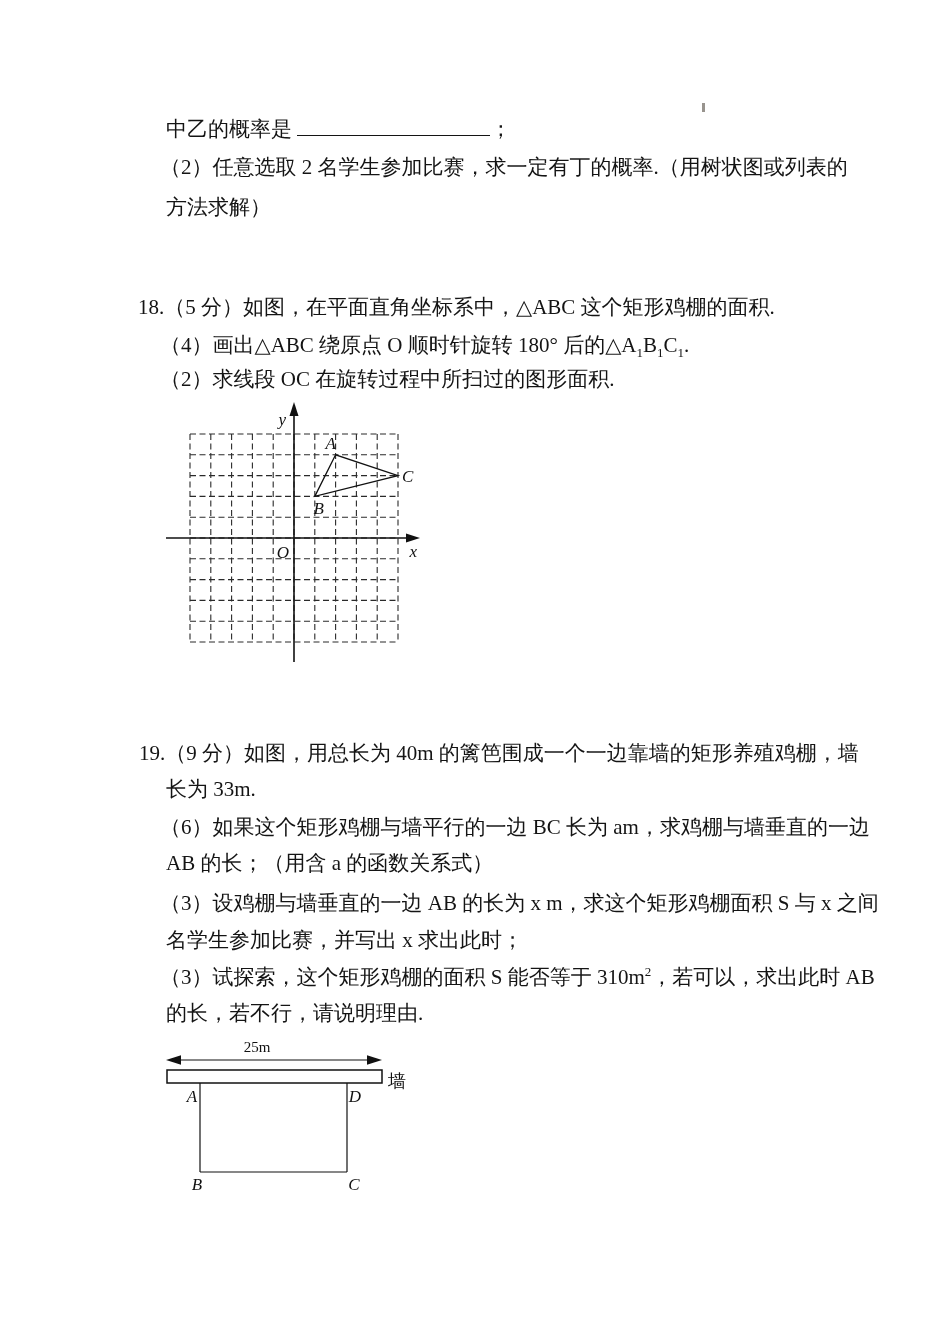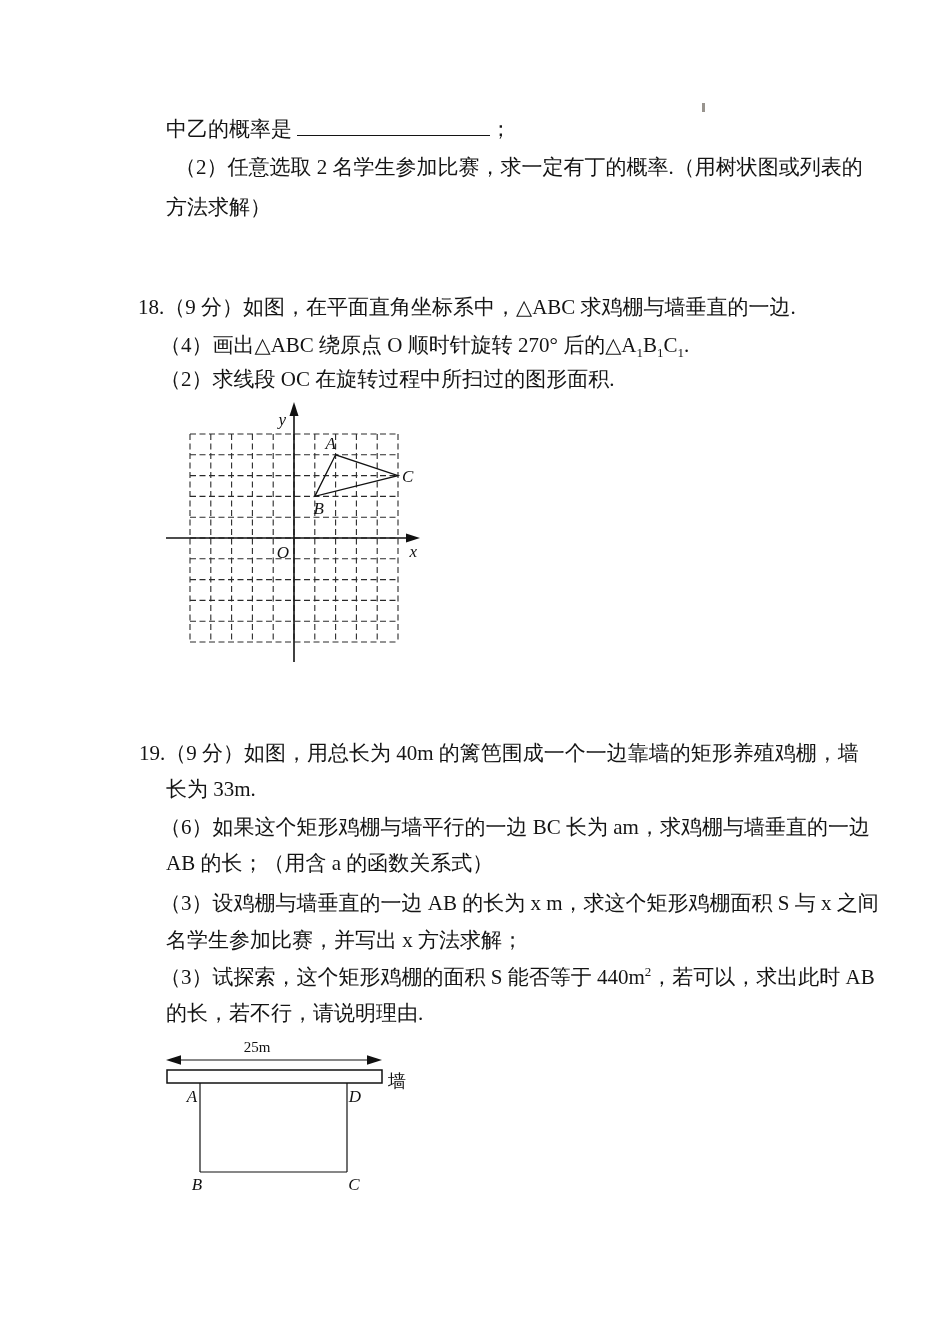--- a/index.html
+++ b/index.html
@@ -25,25 +25,25 @@
   text.cjk{font-family:"Liberation Serif",serif;font-size:18px;fill:#111;}
 </style>
 </head>
 <body>
 
 <div>
 
   <div class="stray"></div>
 
   <div class="line" style="top:110px;left:166px"><span>中乙的概率是 </span><span class="blank" style="width: 193px;"></span><span>；</span></div>
-  <div class="line" style="top:148px;left:175px"><span>（2）任意选取 2 名学生参加比赛，求一定有丁的概率.（用树状图或列表的</span></div>
+  <div class="line" style="top:148px;left:160px"><span>（2）任意选取 2 名学生参加比赛，求一定有丁的概率.（用树状图或列表的</span></div>
   <div class="line" style="top:188px;left:166px"><span>方法求解）</span></div>
 
-  <div class="line" style="top:288px;left:138px"><span>18.（9 分）如图，在平面直角坐标系中，△</span><span class="it">ABC</span><span> 求鸡棚与墙垂直的一边.</span></div>
-  <div class="line" style="top:326px;left:160px"><span>（4）画出△</span><span class="it">ABC</span><span> 绕原点 </span><span class="it">O</span><span> 顺时针旋转 270° 后的△</span><span class="it">A</span><sub>1</sub><span class="it">B</span><sub>1</sub><span class="it">C</span><sub>1</sub><span>.</span></div>
+  <div class="line" style="top:288px;left:138px"><span>18.（5 分）如图，在平面直角坐标系中，△</span><span class="it">ABC</span><span> 这个矩形鸡棚的面积.</span></div>
+  <div class="line" style="top:326px;left:160px"><span>（4）画出△</span><span class="it">ABC</span><span> 绕原点 </span><span class="it">O</span><span> 顺时针旋转 180° 后的△</span><span class="it">A</span><sub>1</sub><span class="it">B</span><sub>1</sub><span class="it">C</span><sub>1</sub><span>.</span></div>
   <div class="line" style="top:360px;left:160px"><span>（2）求线段 </span><span class="it">OC</span><span> 在旋转过程中所扫过的图形面积.</span></div>
 
   <div class="fig" style="left:158px;top:396px;width:280px;height:290px">
     <svg id="fig18" width="280" height="290">
         <line x1="32.0" y1="38.0" x2="32.0" y2="246.0" class="dash"></line>
         <line x1="52.8" y1="38.0" x2="52.8" y2="246.0" class="dash"></line>
         <line x1="73.6" y1="38.0" x2="73.6" y2="246.0" class="dash"></line>
         <line x1="94.4" y1="38.0" x2="94.4" y2="246.0" class="dash"></line>
         <line x1="115.2" y1="38.0" x2="115.2" y2="246.0" class="dash"></line>
         <line x1="136.0" y1="38.0" x2="136.0" y2="246.0" class="dash"></line>
@@ -75,22 +75,22 @@
         <text x="160.8" y="118.4" text-anchor="middle" class="lbl">B</text>
         <text x="244" y="85.6" text-anchor="start" class="lbl">C</text>
       </svg>
   </div>
 
   <div class="line" style="top:734px;left:139px"><span>19.（9 分）如图，用总长为 40</span><span class="it">m</span><span> 的篱笆围成一个一边靠墙的矩形养殖鸡棚，墙</span></div>
   <div class="line" style="top:770px;left:166px"><span>长为 33</span><span class="it">m</span><span>.</span></div>
   <div class="line" style="top:808px;left:160px"><span>（6）如果这个矩形鸡棚与墙平行的一边 </span><span class="it">BC</span><span> 长为 </span><span class="it">am</span><span>，求鸡棚与墙垂直的一边</span></div>
   <div class="line" style="top:844px;left:166px"><span class="it">AB</span><span> 的长；（用含 </span><span class="it">a</span><span> 的函数关系式）</span></div>
   <div class="line" style="top:884px;left:160px"><span>（3）设鸡棚与墙垂直的一边 </span><span class="it">AB</span><span> 的长为 </span><span class="it">x m</span><span>，求这个矩形鸡棚面积 </span><span class="it">S</span><span> 与 </span><span class="it">x</span><span> 之间</span></div>
-  <div class="line" style="top:921px;left:166px"><span>名学生参加比赛，并写出 </span><span class="it">x</span><span> 方法求解；</span></div>
-  <div class="line" style="top:958px;left:160px"><span>（3）试探索，这个矩形鸡棚的面积 </span><span class="it">S</span><span> 能否等于 440</span><span class="it">m</span><sup>2</sup><span>，若可以，求出此时 </span><span class="it">AB</span></div>
+  <div class="line" style="top:921px;left:166px"><span>名学生参加比赛，并写出 </span><span class="it">x</span><span> 求出此时；</span></div>
+  <div class="line" style="top:958px;left:160px"><span>（3）试探索，这个矩形鸡棚的面积 </span><span class="it">S</span><span> 能否等于 310</span><span class="it">m</span><sup>2</sup><span>，若可以，求出此时 </span><span class="it">AB</span></div>
   <div class="line" style="top:994px;left:166px"><span>的长，若不行，请说明理由.</span></div>
 
   <div class="fig" style="left:158px;top:1032px;width:290px;height:170px">
     <svg id="fig19" width="290" height="170">
         <line x1="16" y1="28" x2="216" y2="28" class="thin"></line>
         <polygon points="8,28 23,23.2 23,32.8" class="ah"></polygon>
         <polygon points="224,28 209,23.2 209,32.8" class="ah"></polygon>
         <text x="99" y="20" text-anchor="middle" class="plain">25m</text>
         <rect x="9" y="38" width="215" height="13" class="wall"></rect>
         <text x="230" y="55" text-anchor="start" class="cjk">墙</text>

